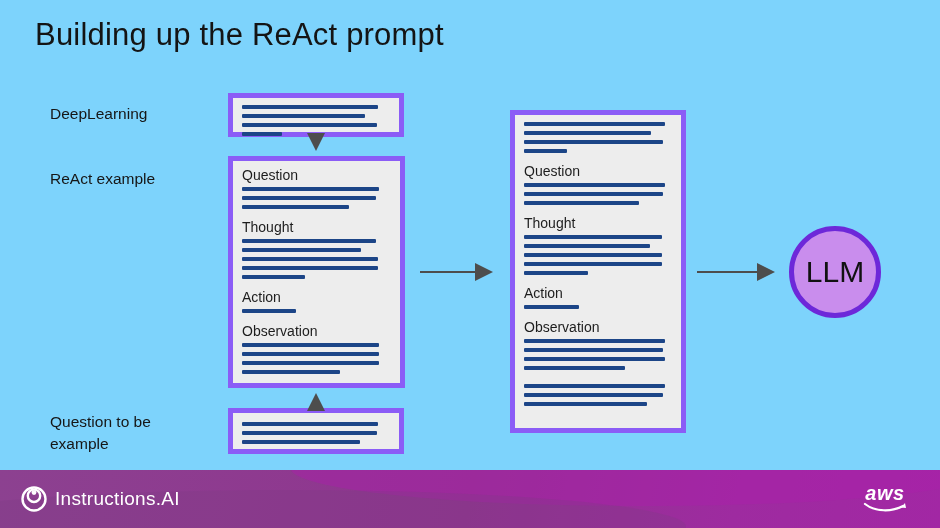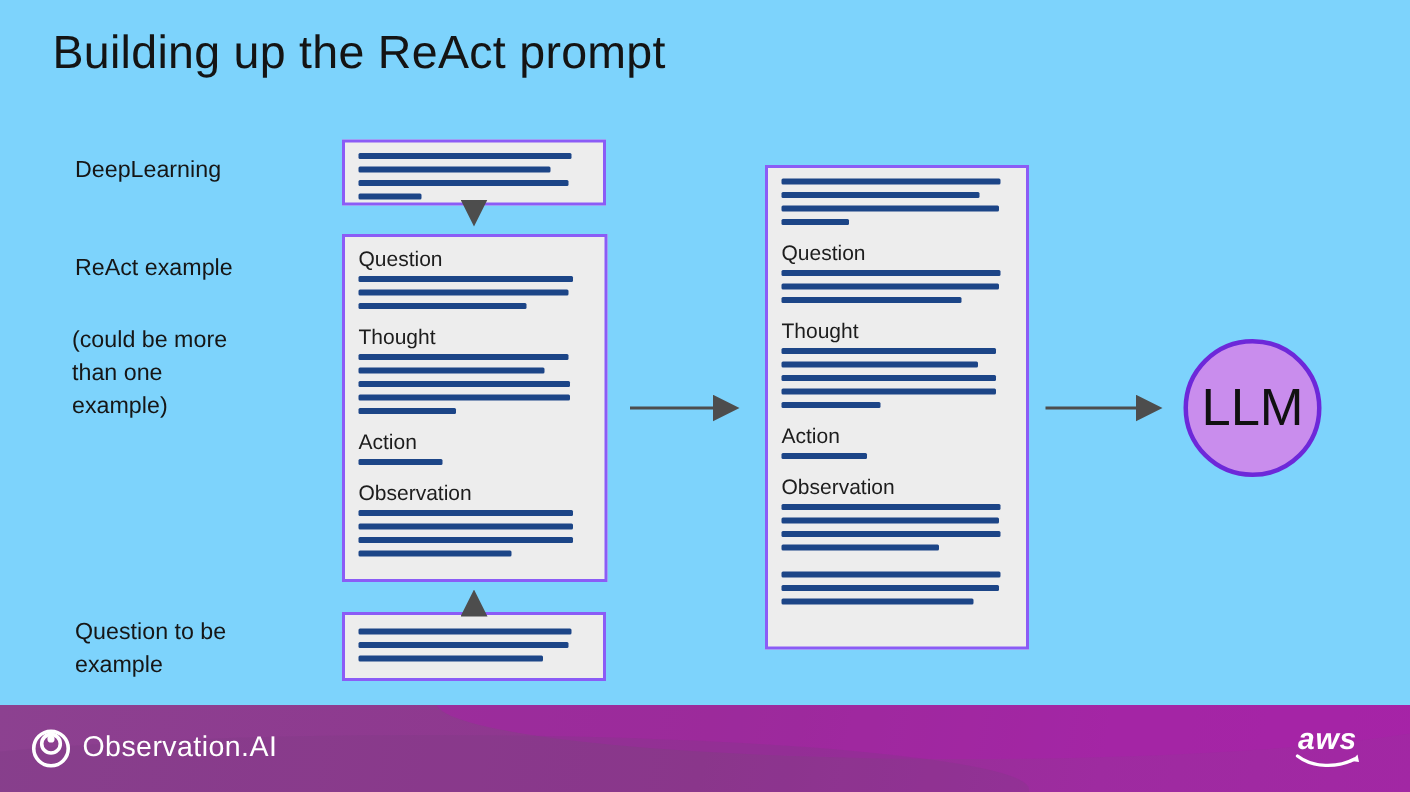--- a/index.html
+++ b/index.html
@@ -32,21 +32,21 @@
     white-space: pre-line;
   }
   .lbl-instructions { left: 50px; top: 103px; }
   .lbl-example     { left: 50px; top: 168px; }
   .lbl-note        { left: 48px; top: 216px; }
   .lbl-question    { left: 50px; top: 411px; }
 
   .box {
     position: absolute;
     background: #ededed;
-    border: 2px solid #8b5cf6;
+    border: 5px solid #8b5cf6;
   }
   .box-instructions { left: 228px; top: 93px;  width: 176px; height: 44px;  padding: 7px 9px 0 9px; }
   .box-example      { left: 228px; top: 156px; width: 177px; height: 232px; padding: 6px 9px 0 9px; }
   .box-question     { left: 228px; top: 408px; width: 176px; height: 46px;  padding: 9px 9px 0 9px; }
   .box-combined     { left: 510px; top: 110px; width: 176px; height: 323px; padding: 7px 9px 0 9px; }
 
   .bar {
     height: 4px;
     background: var(--line-blue, #1c4587);
     margin-bottom: 5px;
@@ -67,25 +67,25 @@
     left: 0; top: 0;
     pointer-events: none;
   }
 
   .llm-circle {
     position: absolute;
     left: 789px; top: 226px;
     width: 92px; height: 92px;
     border-radius: 50%;
     background: var(--llm-fill, #c98ded);
-    border: 3px solid #6d28d9;
+    border: 5px solid #6d28d9;
     display: flex;
     align-items: center;
     justify-content: center;
-    font-size: 35px;
+    font-size: 30px;
     color: #111111;
   }
 
   .footer {
     position: absolute;
     left: 0; top: 470px;
     width: 940px; height: 58px;
     background: linear-gradient(102deg, #8c4190 0%, #90348f 50%, #9e2ba0 78%, #a227a4 100%);
     overflow: hidden;
   }
@@ -145,23 +145,20 @@
 </style>
 </head>
 <body>
 
 <div class="slide">
 
   <h1 class="title">Building up the ReAct prompt</h1>
 
   <div class="side-label lbl-instructions">DeepLearning</div>
   <div class="side-label lbl-example">ReAct example</div>
-  <div class="side-label lbl-note">(could be more
-than one
-example)</div>
   <div class="side-label lbl-question">Question to be
 example</div>
 
   <div class="box box-instructions">
     <div class="lines">
         <div class="bar" style="width: 92%;"></div>
         <div class="bar" style="width: 83%;"></div>
         <div class="bar" style="width: 91%;"></div>
         <div class="bar" style="width: 27%;"></div>
       </div>
@@ -262,21 +259,21 @@
     <span>LLM</span>
   </div>
 
   <div class="footer">
     <div class="brand">
       <svg width="28" height="28" viewBox="0 0 28 28">
         <circle cx="14" cy="14" r="11.5" fill="none" stroke="#ffffff" stroke-width="2.4"></circle>
         <circle cx="14" cy="10.8" r="6.2" fill="none" stroke="#ffffff" stroke-width="2.4"></circle>
         <circle cx="14" cy="7.6" r="2.4" fill="#ffffff"></circle>
       </svg>
-      <span class="brand-text">Observation.AI</span>
+      <span class="brand-text">Instructions.AI</span>
     </div>
     <div class="aws">
       <span class="aws-text">aws</span>
       <svg width="46" height="12" viewBox="0 0 46 12">
         <path d="M3 2 C 13 10, 30 10, 41 4" fill="none" stroke="#ffffff" stroke-width="2.2" stroke-linecap="round"></path>
         <path d="M43 1 L44 6 L39 5.4 z" fill="#ffffff"></path>
       </svg>
     </div>
   </div>
 

